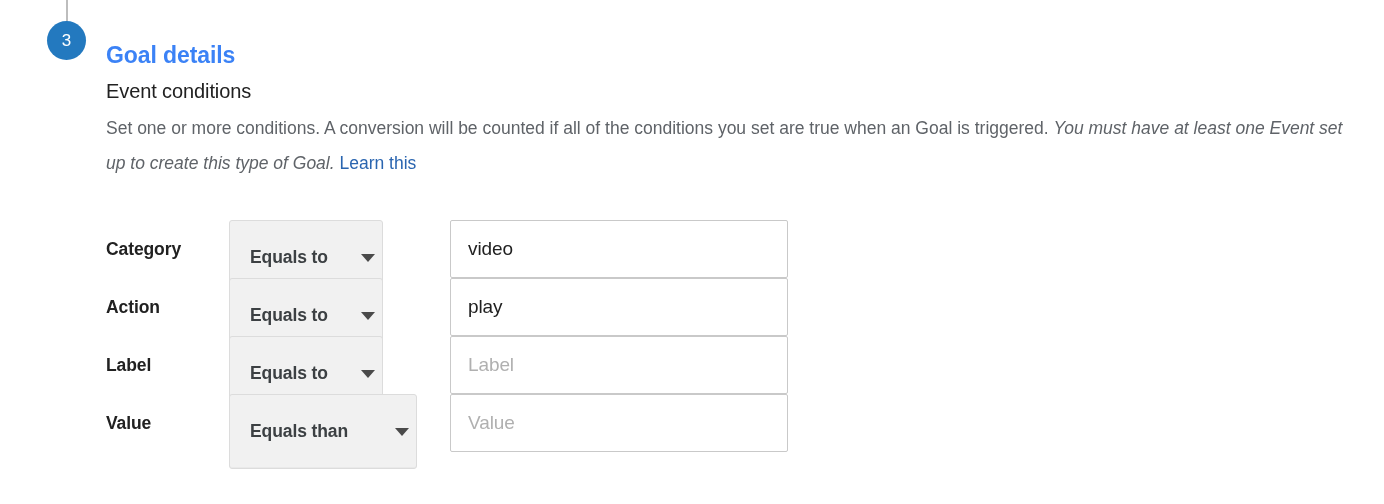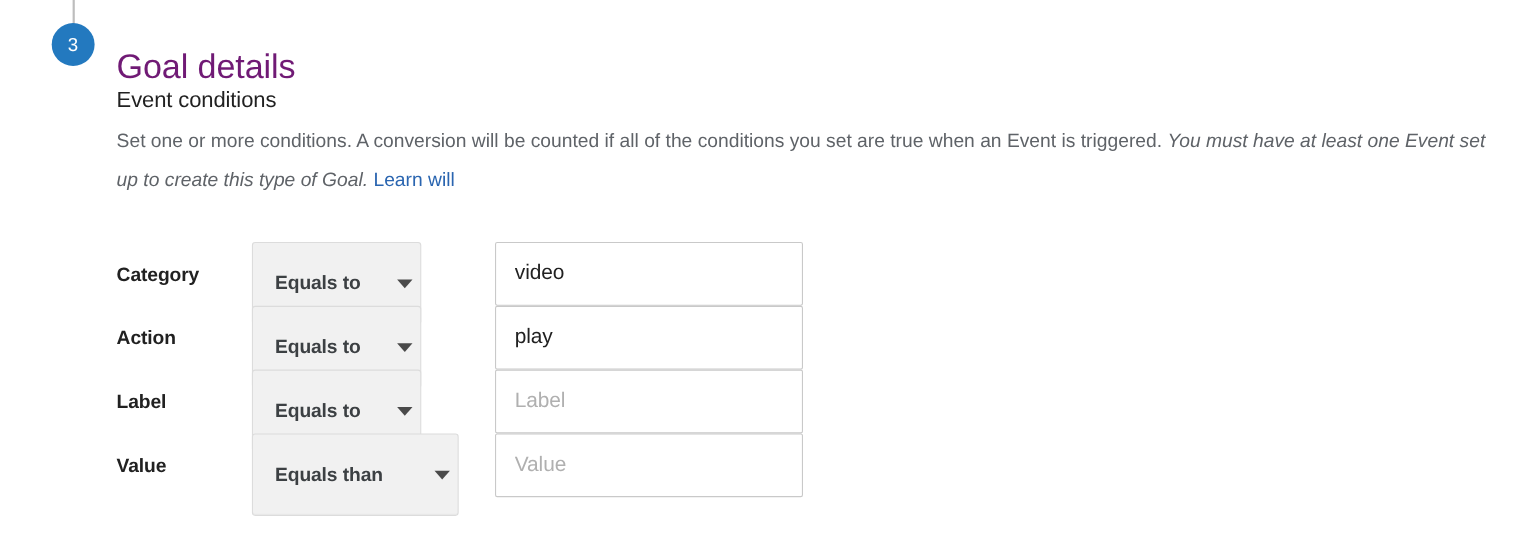--- a/index.html
+++ b/index.html
@@ -39,24 +39,24 @@
     font-size: 17px;
     line-height: 39px;
     text-align: center;
     font-weight: 400;
     letter-spacing: 0.2px;
   }
   .page-title {
     position: absolute;
     left: 106px;
     top: 20px;
-    font-size: 31px;
+    font-size: 23px;
     line-height: 40px;
-    font-weight: 400;
-    color: #701a75;
+    font-weight: 700;
+    color: #3b82f6;
     letter-spacing: -0.1px;
     white-space: nowrap;
   }
 
   
   .section {
     position: absolute;
     left: 106px;
     top: 78px;
     width: 1260px;
@@ -141,21 +141,21 @@
     border-right: 7px solid transparent;
     border-top: 8px solid #4a4a4a;
     flex: 0 0 auto;
   }
   .cond-input-cell {
     width: 326px;
     flex: 0 0 326px;
     height: 58px;
   }
   .text-input {
-    width: 280px;
+    width: 338px;
     height: 58px;
     padding: 0 17px;
     border: 1px solid #c9c9c9;
     border-radius: 2px;
     background: #ffffff;
     font-family: "Liberation Sans", sans-serif;
     font-size: 19px;
     color: #212121;
     outline: none;
     letter-spacing: -0.1px;
@@ -171,21 +171,21 @@
 <div class="step-connector"></div>
 
 <div class="step-badge">3</div>
 
 <h1 class="page-title">Goal details</h1>
 
 <div class="section">
   <h2 class="section-title">Event conditions</h2>
 
   <p class="section-desc">
-    <span>Set one or more conditions. A conversion will be counted if all of the conditions you set are true when an Event is triggered. </span><span class="em">You must have at least one Event set up to create this type of Goal.</span><span> </span><a class="link" href="#">Learn will</a>
+    <span>Set one or more conditions. A conversion will be counted if all of the conditions you set are true when an Goal is triggered. </span><span class="em">You must have at least one Event set up to create this type of Goal.</span><span> </span><a class="link" href="#">Learn this</a>
   </p>
 </div>
 
 <div class="conditions">
 
   <div class="cond-row">
     <div class="cond-label">Category</div>
     <div class="cond-select-cell">
       <div class="select select-w-normal">
         <span class="select-text">Equals to</span>

